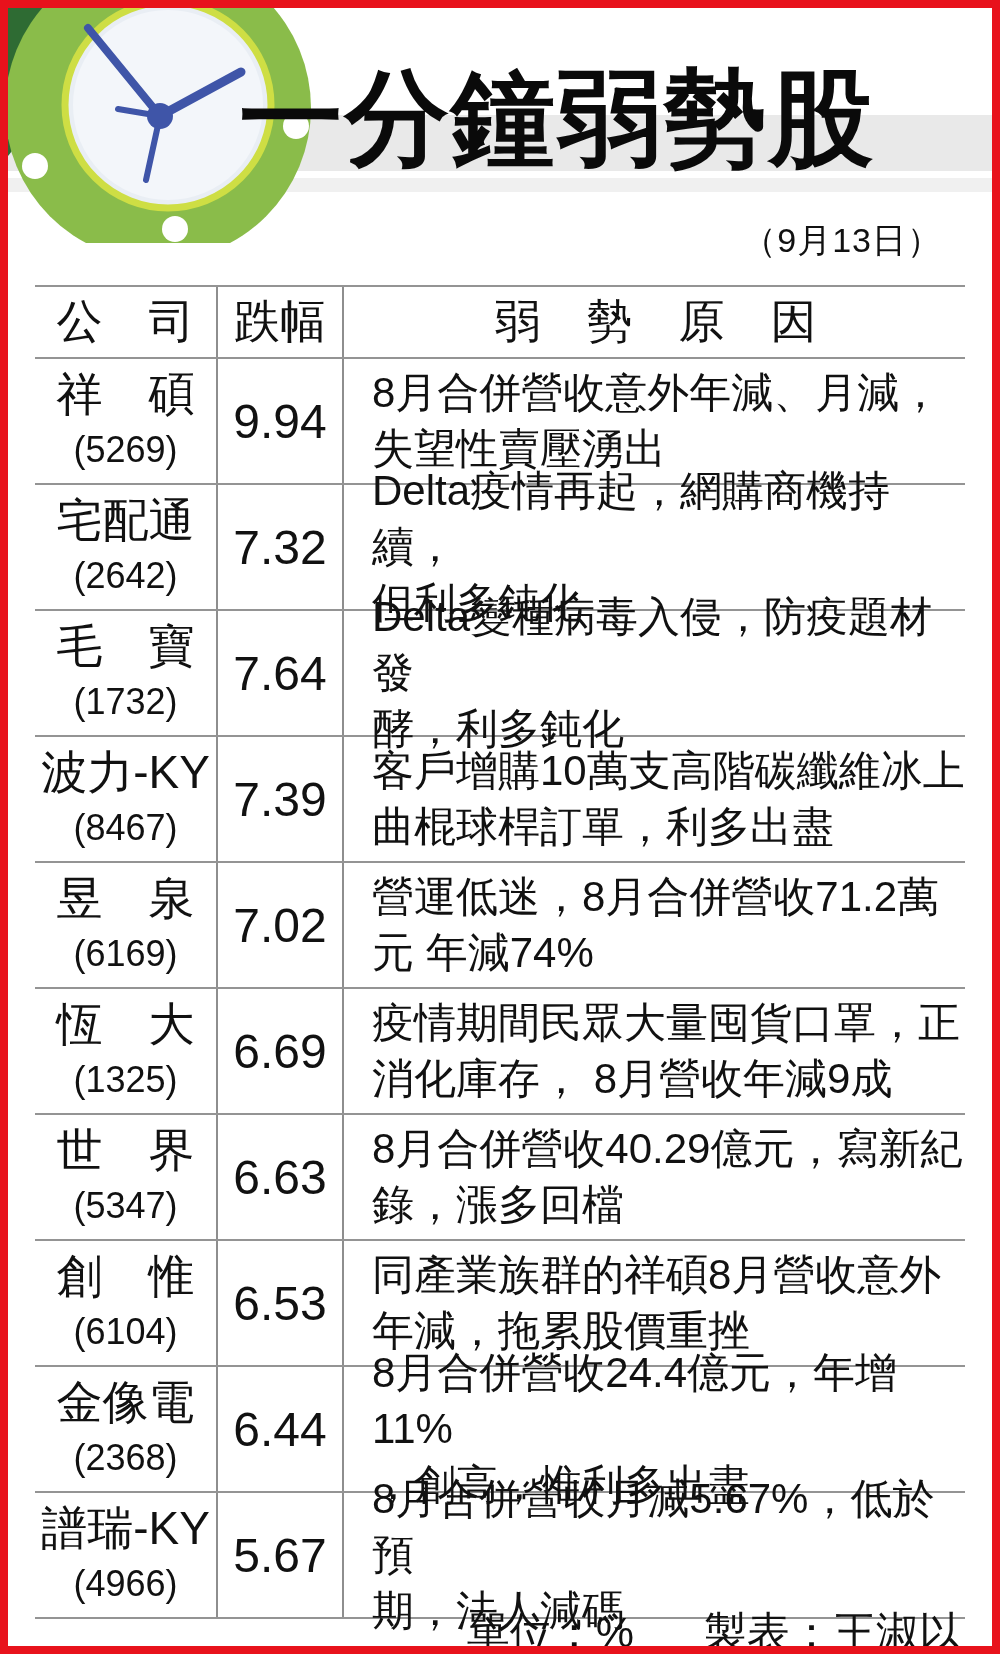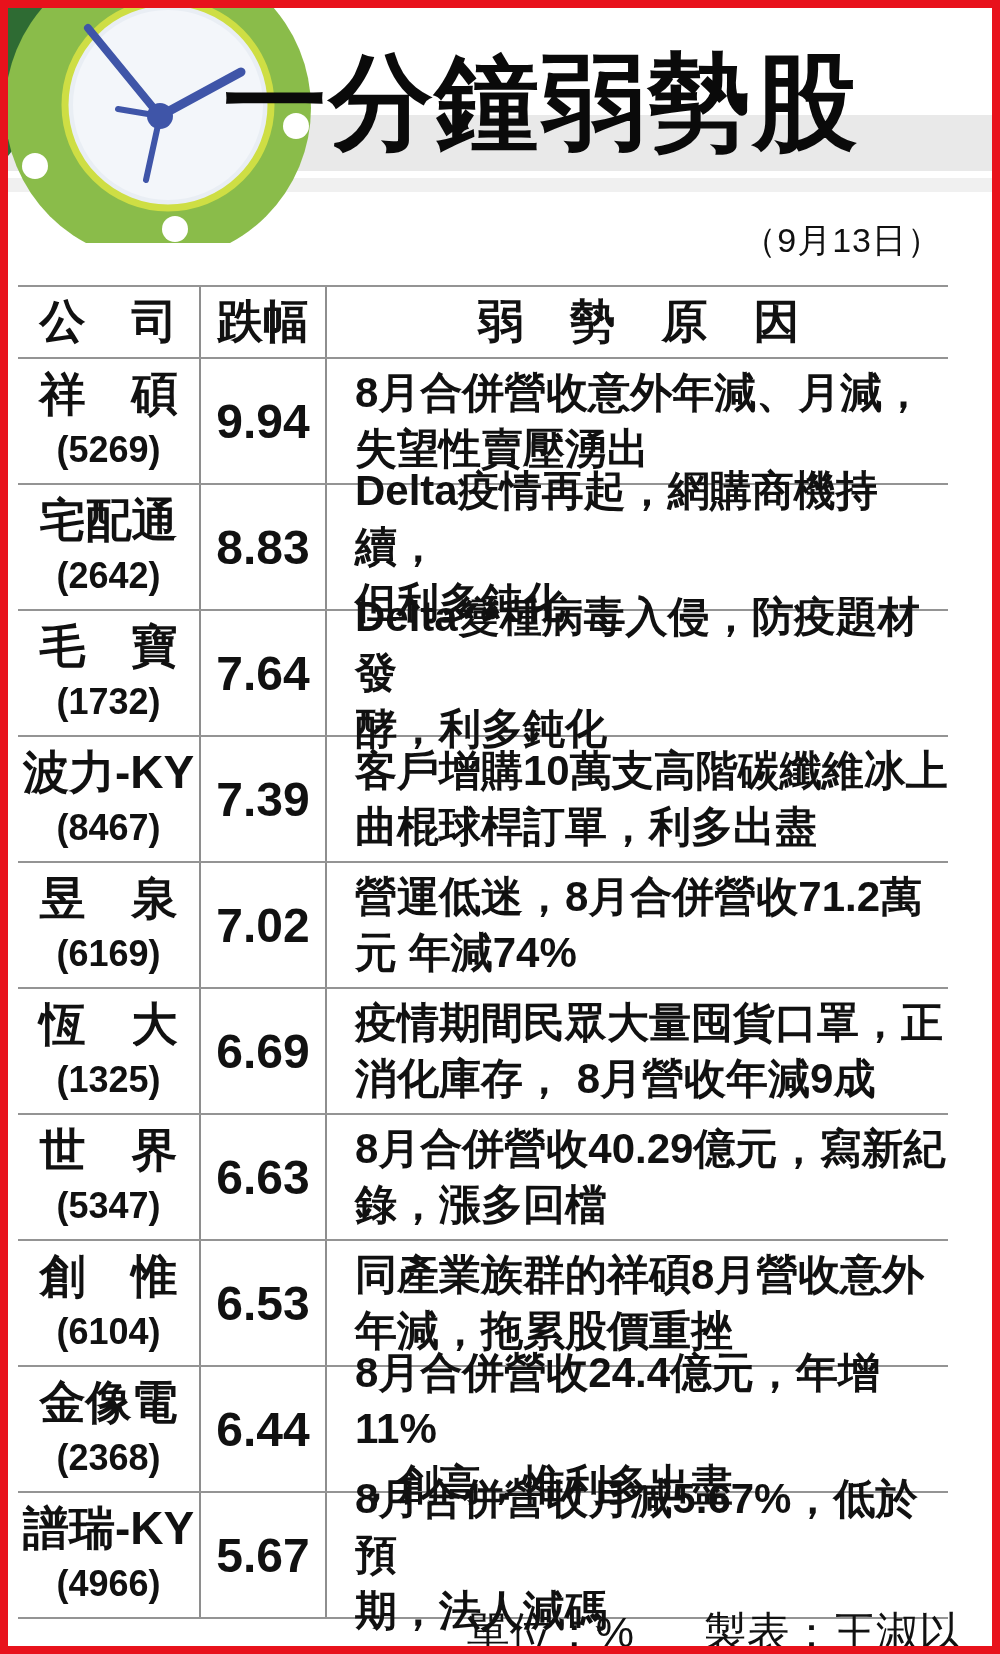--- a/index.html
+++ b/index.html
@@ -6,29 +6,28 @@
   .frame {
     position:relative; width:1000px; height:1654px; box-sizing:border-box;
     background:#fff; border:8px solid #e8121c; overflow:hidden;
     font-family:"Liberation Sans","DejaVu Sans",sans-serif; color:#111;
   }
   .band { position:absolute; left:0; right:0; }
   .band1 { top:107px; height:56px; background:#e9e9e9; }
   .band2 { top:170px; height:14px; background:#f0f0f0; }
   .clock { position:absolute; top:0; left:0; width:305px; height:235px; }
   .title {
-    position:absolute; left:215px; top:38px; margin:0;
+    position:absolute; left:215px; top:38px; margin:16px;
     font-size:104px; font-weight:bold; letter-spacing:2px; line-height:1.08;
     color:#0a0a0a; white-space:nowrap;
   }
   .date { position:absolute; top:210px; right:50px; font-size:34px; letter-spacing:1px; }
   .table {
-    position:absolute; left:10px; top:277px; width:930px;
+    position:absolute; left:27px; top:277px; width:930px;
     border-bottom:2px solid #949494;
-    font-weight:bold;
   }
   .row { display:flex; border-top:2px solid #949494; height:124px; }
   .row.header { height:70px; }
   .cell { display:flex; align-items:center; justify-content:center; box-sizing:border-box; }
   .c1 { width:181px; flex-direction:column; }
   .c2 { width:128px; border-left:2px solid #8e8e8e; border-right:2px solid #8e8e8e; }
   .c3 { flex:1; justify-content:flex-start; padding-left:28px; }
   .hdr { font-size:46px; }
   .c3.hdr { justify-content:center; padding-left:2px; }
   .co-name { font-size:46px; line-height:58px; white-space:nowrap; }
@@ -84,21 +83,21 @@
     <div class="cell c2 decline">9.94</div>
     <div class="cell c3 reason">8月合併營收意外年減、月減，
 失望性賣壓湧出</div>
   </div>
 
   <div class="row">
     <div class="cell c1">
       <div class="co-name">宅配通</div>
       <div class="co-code">(2642)</div>
     </div>
-    <div class="cell c2 decline">8.83</div>
+    <div class="cell c2 decline">7.32</div>
     <div class="cell c3 reason">Delta疫情再起，網購商機持續，
 但利多鈍化</div>
   </div>
 
   <div class="row">
     <div class="cell c1">
       <div class="co-name">毛　寶</div>
       <div class="co-code">(1732)</div>
     </div>
     <div class="cell c2 decline">7.64</div>

